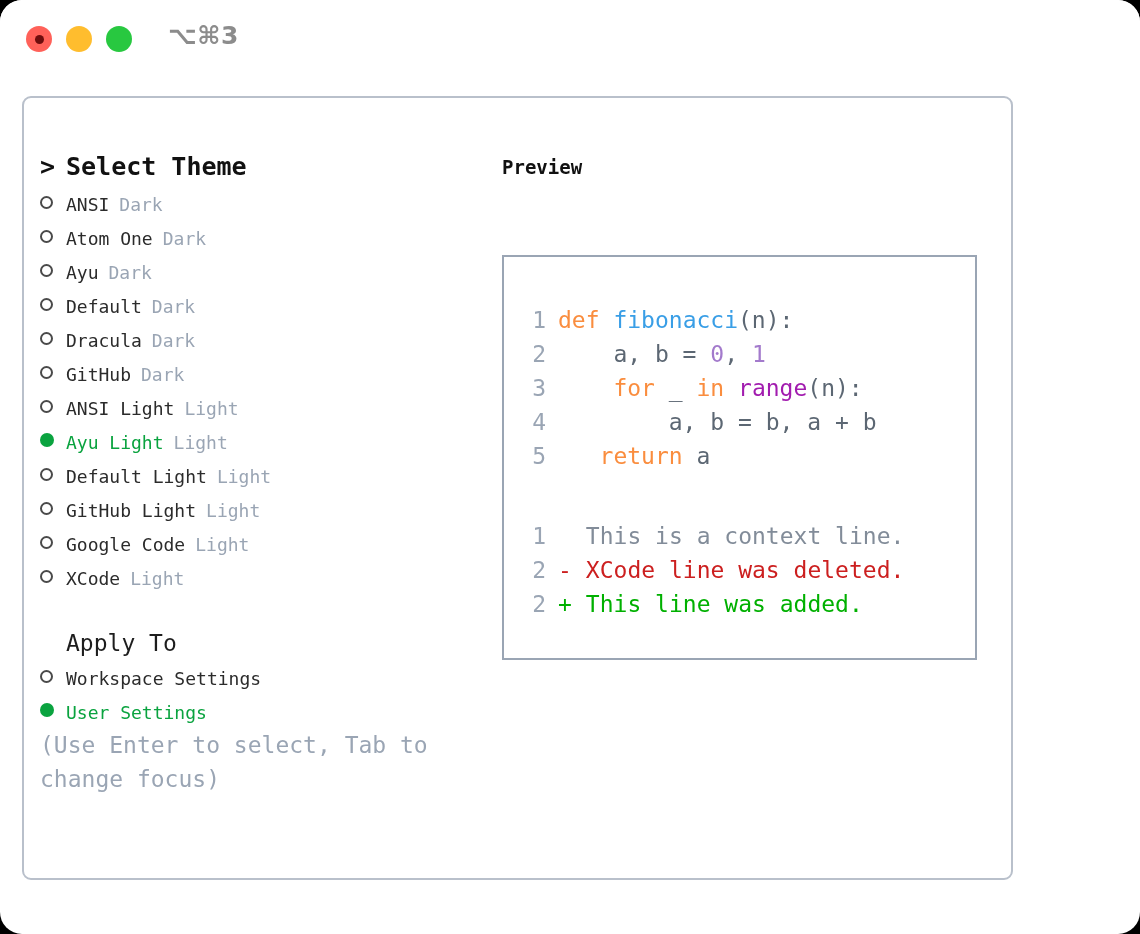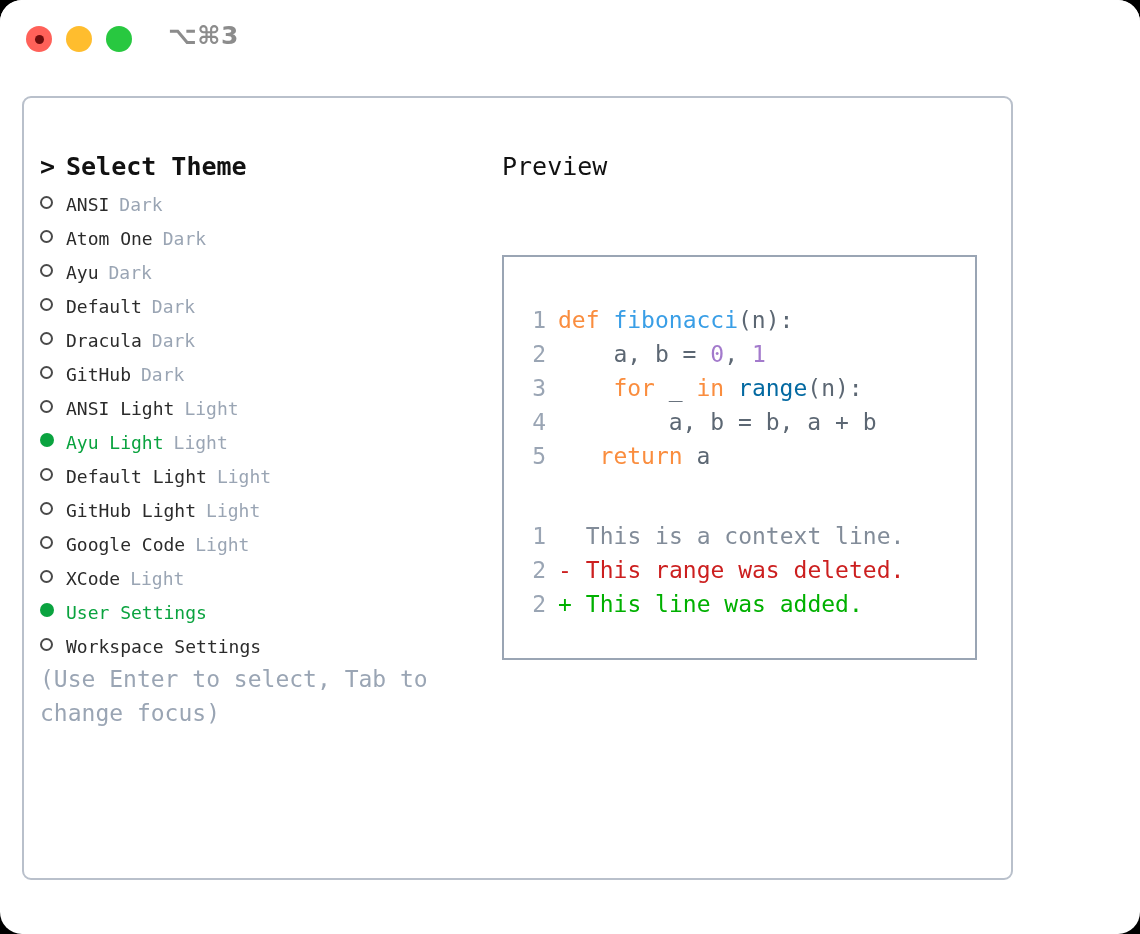--- a/index.html
+++ b/index.html
@@ -186,22 +186,22 @@
 
   
   .right-col {
     position: absolute;
     left: 478px;
     top: 50px;
     width: 500px;
   }
 
   .preview-title {
-    font-size: 25px;
-    font-weight: 400;
+    font-size: 19px;
+    font-weight: 700;
     color: #111111;
     line-height: 38px;
     margin-bottom: 0;
   }
 
   .code-box {
     position: absolute;
     left: 0;
     top: 107px;
     width: 475px;
@@ -230,21 +230,21 @@
     flex: 0 0 30px;
     text-align: right;
     color: #9aa5b4;
     padding-right: 12px;
   }
   .code-text { color: #5c6773; }
 
   .kw      { color: #fa8d3e; }
   .fn      { color: #399ee6; margin-top: 42px; }
   .num     { color: #a37acc; }
-  .builtin { color: #0369a1; }
+  .builtin { color: #a21caf; }
   .punc    { color: #5c6773; }
 
   .blank-line { height: 34px; }
 
   .diff-ctx { color: #828c99; }
   .diff-del { color: #cc1f1f; }
   .diff-add { color: #00b000; }
 </style>
 </head>
 <body>
@@ -326,28 +326,29 @@
           <span class="marker bullet-empty"></span>
           <span class="theme-name">Google Code</span>
           <span class="theme-kind">Light</span>
         </div>
         <div class="row">
           <span class="marker bullet-empty"></span>
           <span class="theme-name">XCode</span>
           <span class="theme-kind">Light</span>
         </div>
 
-
+        <div class="section-head">Apply To</div>
+
+        <div class="row">
+          <span class="marker bullet-empty"></span>
+          <span class="apply-label">Workspace Settings</span>
+        </div>
         <div class="row">
           <span class="marker bullet-filled"></span>
           <span class="apply-label selected">User Settings</span>
-        </div>
-        <div class="row">
-          <span class="marker bullet-empty"></span>
-          <span class="apply-label">Workspace Settings</span>
         </div>
 
         <div class="hint">(Use Enter to select, Tab to change focus)</div>
       </div>
 
       <div class="right-col">
         <div class="preview-title">Preview</div>
 
         <div class="code-box">
           <div class="code-inner">
@@ -382,21 +383,21 @@
 
             <div class="code-line">
               <span class="lineno">1</span>
               <span class="diff-ctx"> </span>
               <span class="diff-ctx" style="padding-left:14px">This is a context line.</span>
             </div>
 
             <div class="code-line">
               <span class="lineno">2</span>
               <span class="diff-del">-</span>
-              <span class="diff-del" style="padding-left:14px">This range was deleted.</span>
+              <span class="diff-del" style="padding-left:14px">XCode line was deleted.</span>
             </div>
 
             <div class="code-line">
               <span class="lineno">2</span>
               <span class="diff-add">+</span>
               <span class="diff-add" style="padding-left:14px">This line was added.</span>
             </div>
 
           </div>
         </div>

